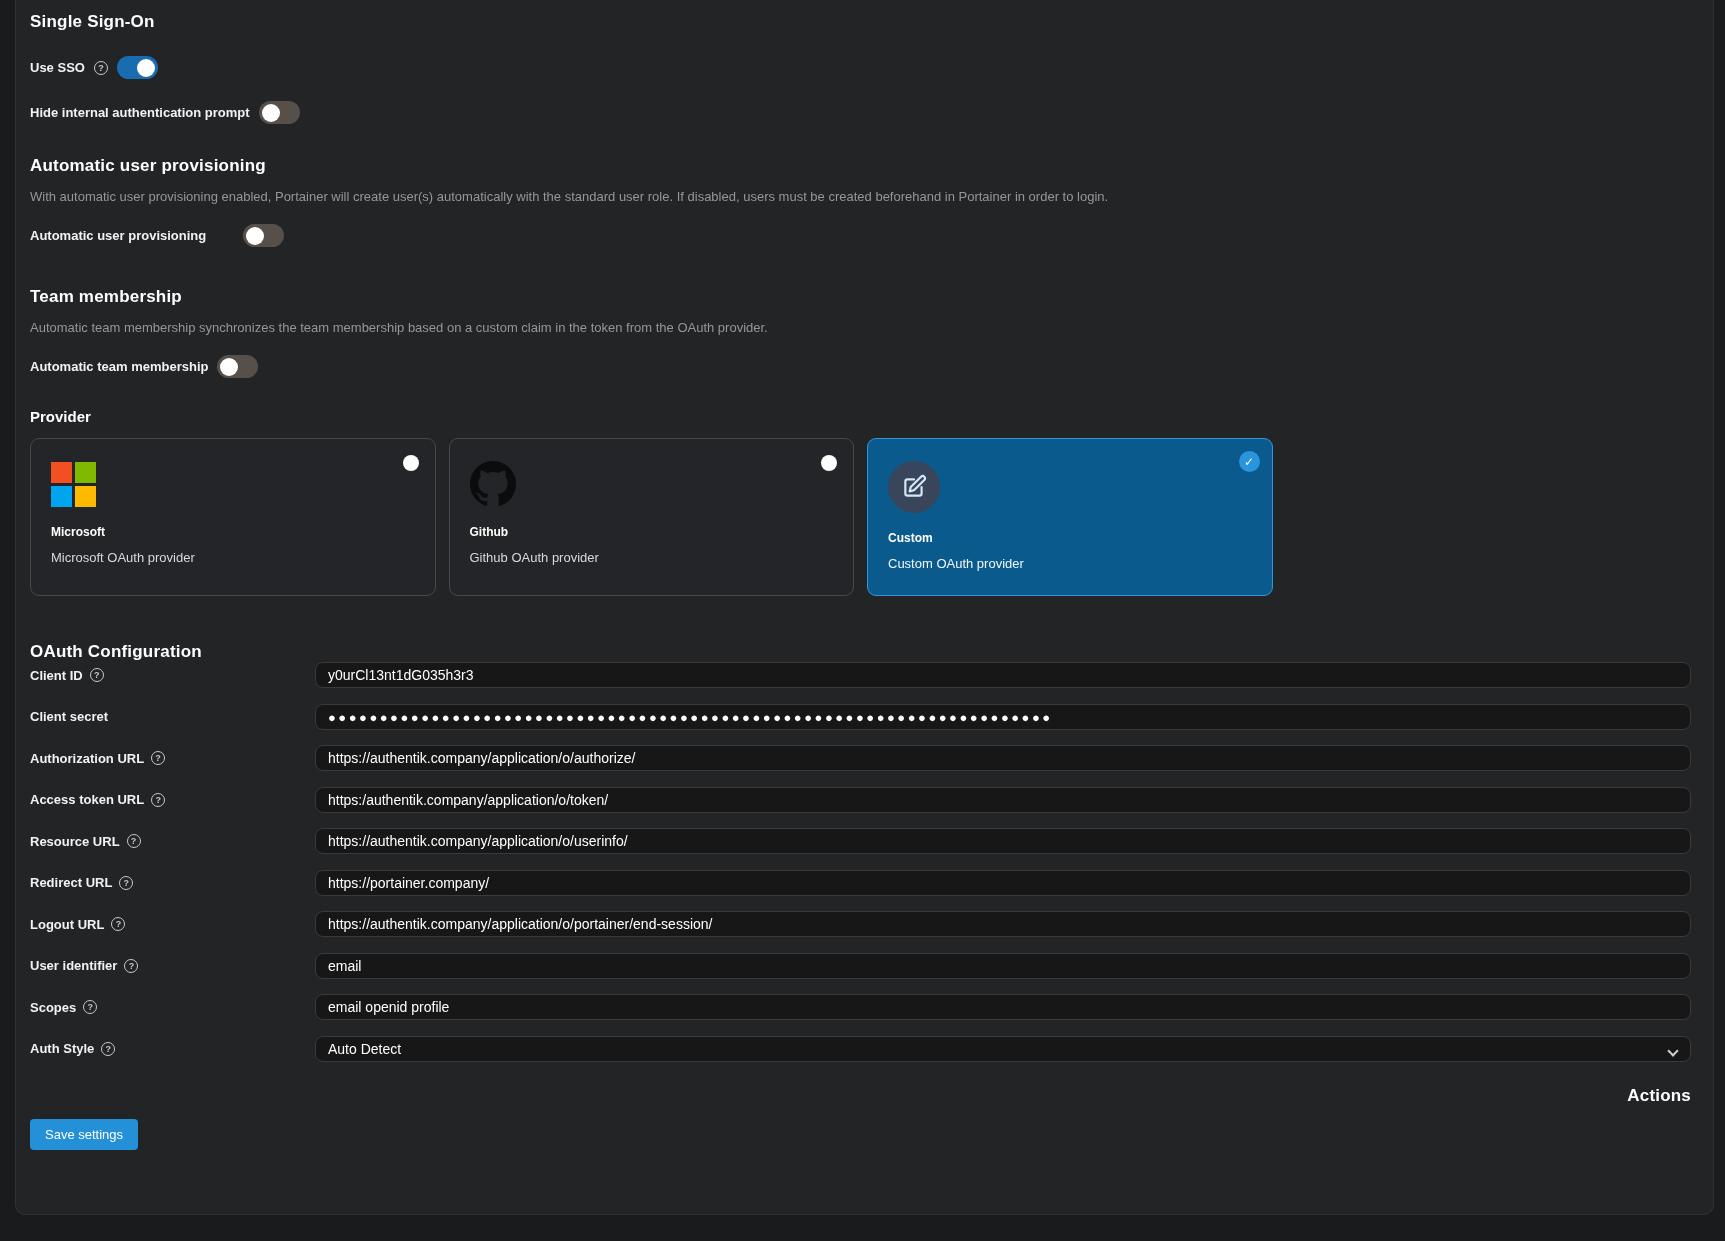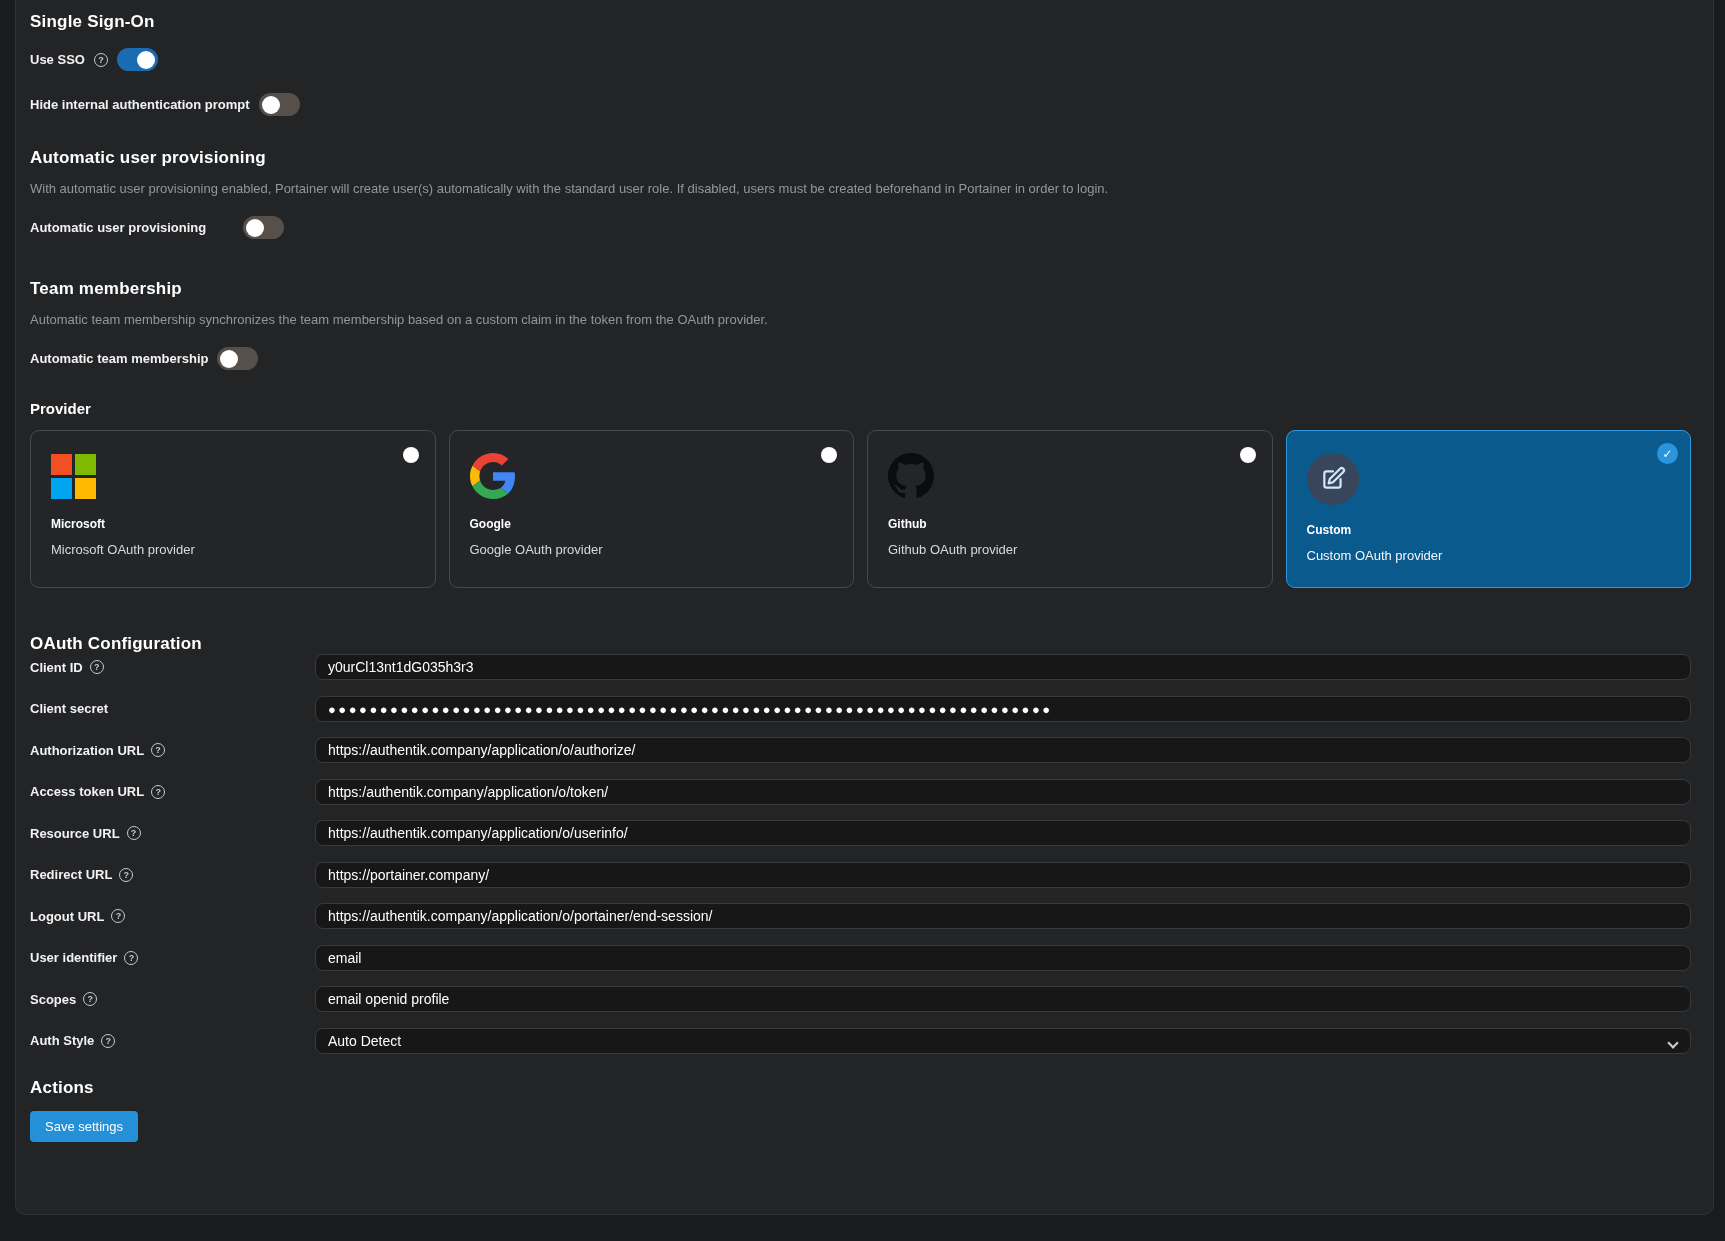--- a/index.html
+++ b/index.html
@@ -190,34 +190,34 @@
   .select-wrap .form-input { width: 100%; appearance: none; }
   .chevron {
     position: absolute;
     right: 14px; top: 11px;
     width: 8px; height: 8px;
     border-right: 2px solid #cfcfd1;
     border-bottom: 2px solid #cfcfd1;
     transform: rotate(45deg);
     pointer-events: none;
   }
-  .actions-title { margin-top: 24px; }
+  .actions-title { margin-top: 24px; text-align: right; }
   .save-btn {
     margin-top: 13px;
     display: inline-block;
     background: #2490d8;
     color: #ffffff;
     font-size: 13px;
     font-family: "Liberation Sans", "DejaVu Sans", sans-serif;
     border: none;
     border-radius: 4px;
     padding: 8px 15px;
     cursor: pointer;
   }
-  .mt16 { margin-top: 16px; }
+  .mt16 { margin-top: 24px; }
   .mt22 { margin-top: 22px; }
   .mt20 { margin-top: 20px; }
   .mt32 { margin-top: 32px; }
   .mt40 { margin-top: 40px; }
 </style>
 </head>
 <body>
 
 <div class="panel">
 
@@ -273,33 +273,20 @@
             <i class="ms-r"></i>
             <i class="ms-g"></i>
             <i class="ms-b"></i>
             <i class="ms-y"></i>
           </span>
       </div>
       <div class="card-title">Microsoft</div>
       <div class="card-sub">Microsoft OAuth provider</div>
     </div>
 
-    <div class="card">
-      <span class="radio-dot"></span>
-      <div class="icon-box">
-        <svg width="46" height="46" viewBox="0 0 48 48">
-          <path fill="#EA4335" d="M24 9.5c3.54 0 6.71 1.22 9.21 3.6l6.85-6.85C35.9 2.38 30.47 0 24 0 14.62 0 6.51 5.38 2.56 13.22l7.98 6.19C12.43 13.72 17.74 9.5 24 9.5z"></path>
-          <path fill="#4285F4" d="M46.98 24.55c0-1.57-.15-3.09-.38-4.55H24v9.02h12.94c-.58 2.96-2.26 5.48-4.78 7.18l7.73 6c4.51-4.18 7.09-10.36 7.09-17.65z"></path>
-          <path fill="#FBBC05" d="M10.53 28.59c-.48-1.45-.76-2.99-.76-4.59s.27-3.14.76-4.59l-7.98-6.19C.92 16.46 0 20.12 0 24c0 3.88.92 7.54 2.56 10.78l7.97-6.19z"></path>
-          <path fill="#34A853" d="M24 48c6.48 0 11.93-2.13 15.89-5.81l-7.73-6c-2.15 1.45-4.92 2.3-8.16 2.3-6.26 0-11.57-4.22-13.47-9.91l-7.98 6.19C6.51 42.62 14.62 48 24 48z"></path>
-        </svg>
-      </div>
-      <div class="card-title">Google</div>
-      <div class="card-sub">Google OAuth provider</div>
-    </div>
 
     <div class="card">
       <span class="radio-dot"></span>
       <div class="icon-box">
         <svg width="46" height="46" viewBox="0 0 24 24">
           <path fill="#0b0c0e" d="M12 0C5.37 0 0 5.37 0 12c0 5.3 3.438 9.8 8.205 11.385.6.113.82-.258.82-.577 0-.285-.01-1.04-.015-2.04-3.338.724-4.042-1.61-4.042-1.61-.546-1.385-1.335-1.755-1.335-1.755-1.087-.744.084-.729.084-.729 1.205.084 1.838 1.236 1.838 1.236 1.07 1.835 2.809 1.305 3.495.998.108-.776.417-1.305.76-1.605-2.665-.3-5.466-1.332-5.466-5.93 0-1.31.465-2.38 1.235-3.22-.135-.303-.54-1.523.105-3.176 0 0 1.005-.322 3.3 1.23.96-.267 1.98-.399 3-.405 1.02.006 2.04.138 3 .405 2.28-1.552 3.285-1.23 3.285-1.23.645 1.653.24 2.873.12 3.176.765.84 1.23 1.91 1.23 3.22 0 4.61-2.805 5.625-5.475 5.92.42.36.81 1.096.81 2.22 0 1.606-.015 2.896-.015 3.286 0 .315.21.69.825.57C20.565 21.795 24 17.295 24 12c0-6.63-5.37-12-12-12z"></path>
         </svg>
       </div>
       <div class="card-title">Github</div>
       <div class="card-sub">Github OAuth provider</div>

